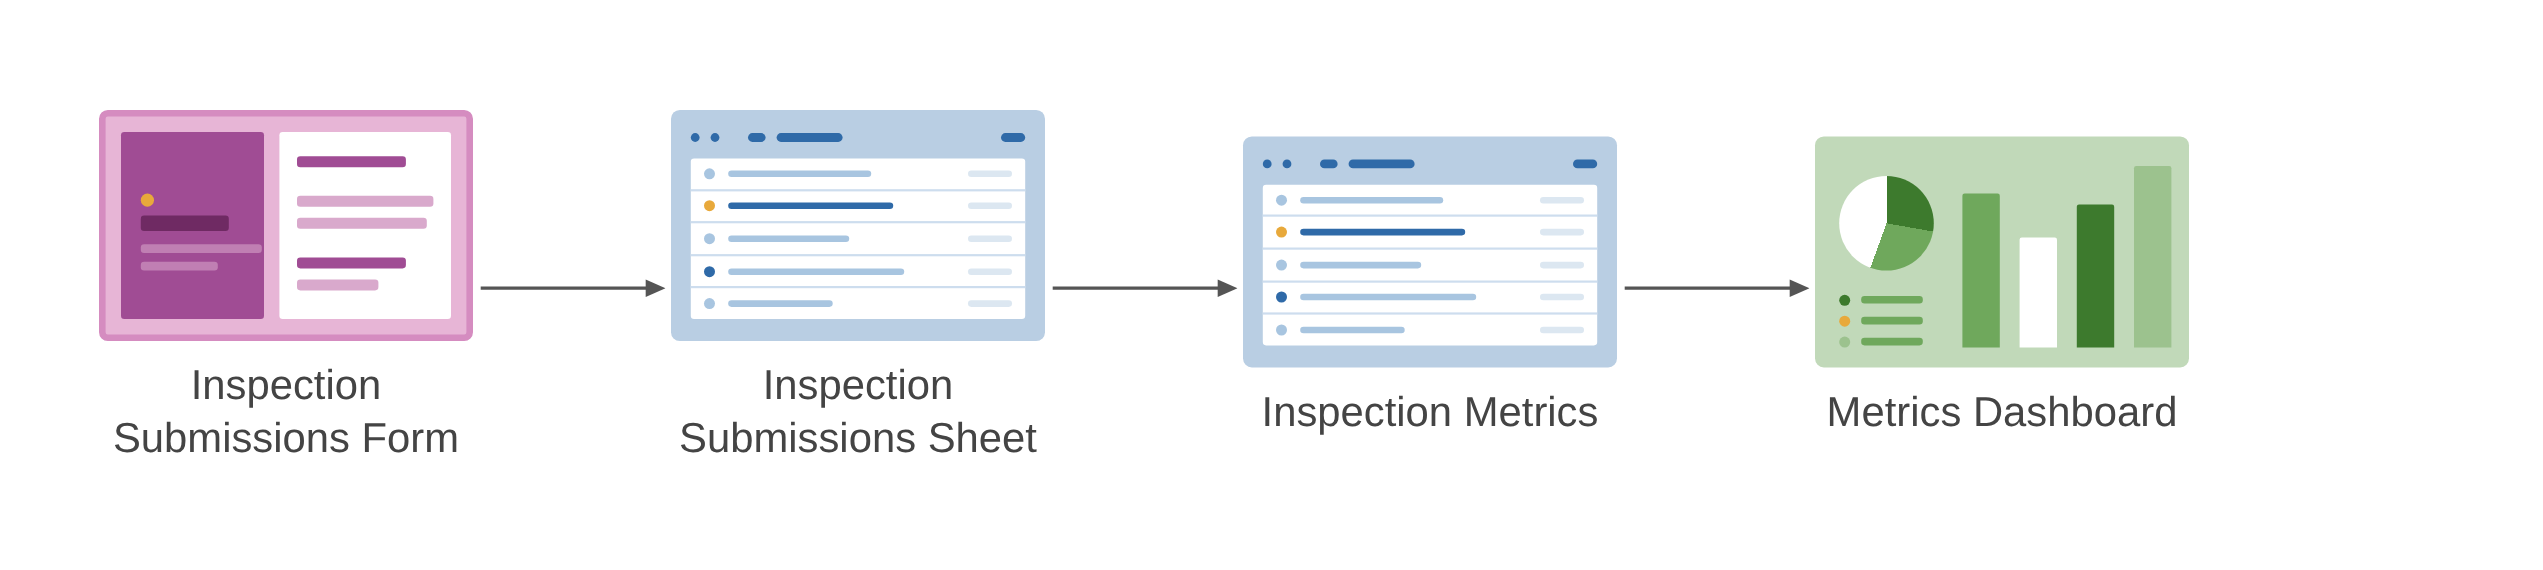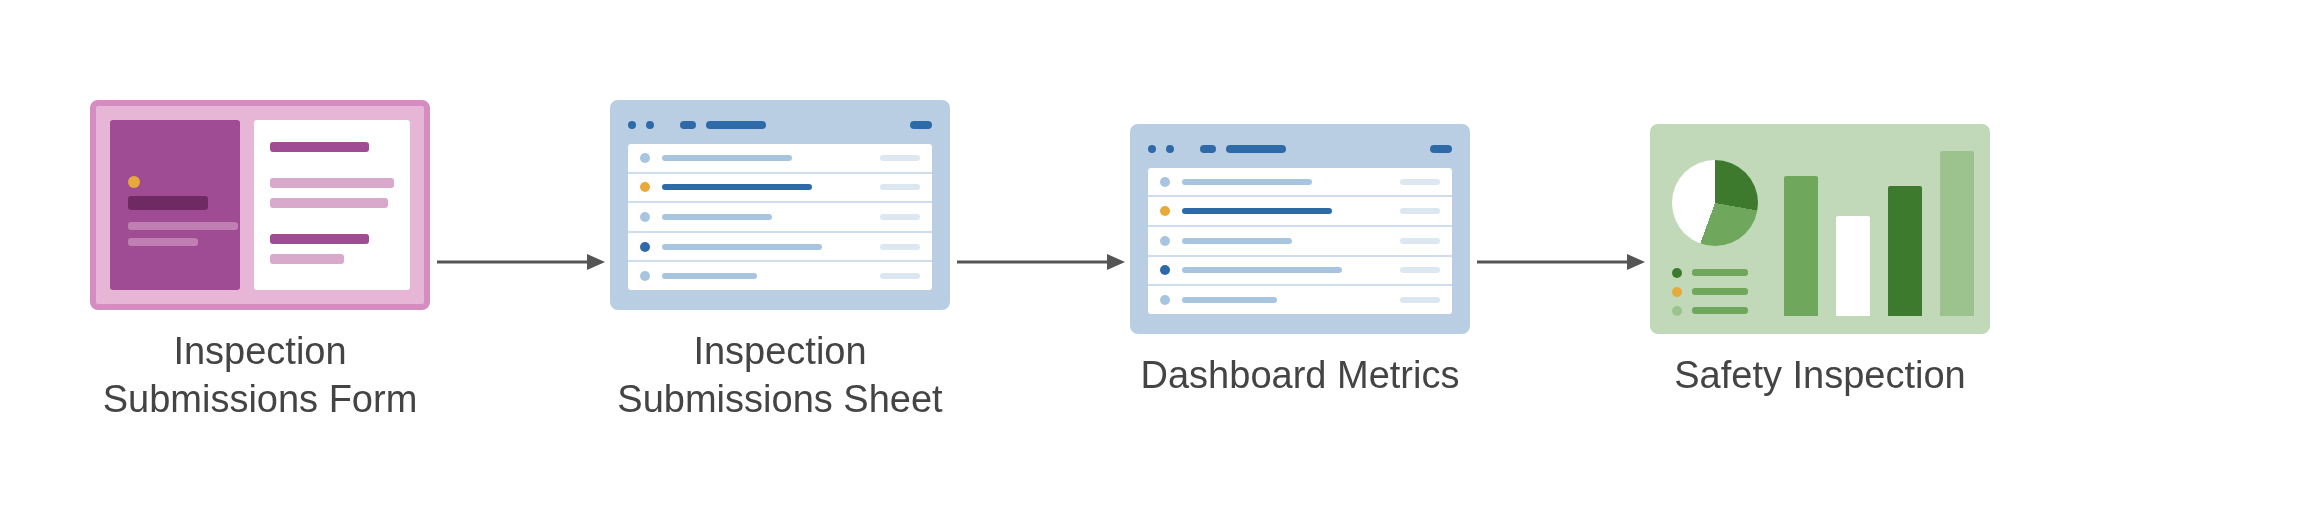--- a/index.html
+++ b/index.html
@@ -208,21 +208,21 @@
             <div class="rbar b-main" style="width:160px"></div>
             <div class="rbar b-tail" style="width:40px"></div>
           </div>
         <div class="sheet-row">
             <div class="rdot d-blue-l"></div>
             <div class="rbar b-main" style="width:95px"></div>
             <div class="rbar b-tail" style="width:40px"></div>
           </div>
       </div>
     </div>
-    <div class="label">Dashboard Metrics</div>
+    <div class="label">Inspection Metrics</div>
   </div>
 
   <div class="arrow">
     <svg width="170" height="24" viewBox="0 0 170 24">
       <line x1="2" y1="12" x2="156" y2="12" stroke="#555" stroke-width="3"></line>
       <polygon points="170,12 152,4 152,20" fill="#555"></polygon>
     </svg>
   </div>
 
   <div class="node">
@@ -244,16 +244,16 @@
             </div>
         </div>
       </div>
       <div class="bars">
         <div class="bar" style="height:140px;background:#6fa85c"></div>
         <div class="bar" style="height:100px;background:#ffffff"></div>
         <div class="bar" style="height:130px;background:#3d7a2d"></div>
         <div class="bar" style="height:165px;background:#9cc28e"></div>
       </div>
     </div>
-    <div class="label">Safety Inspection</div>
+    <div class="label">Metrics Dashboard</div>
   </div>
 
 </div>
 
 </body></html>

